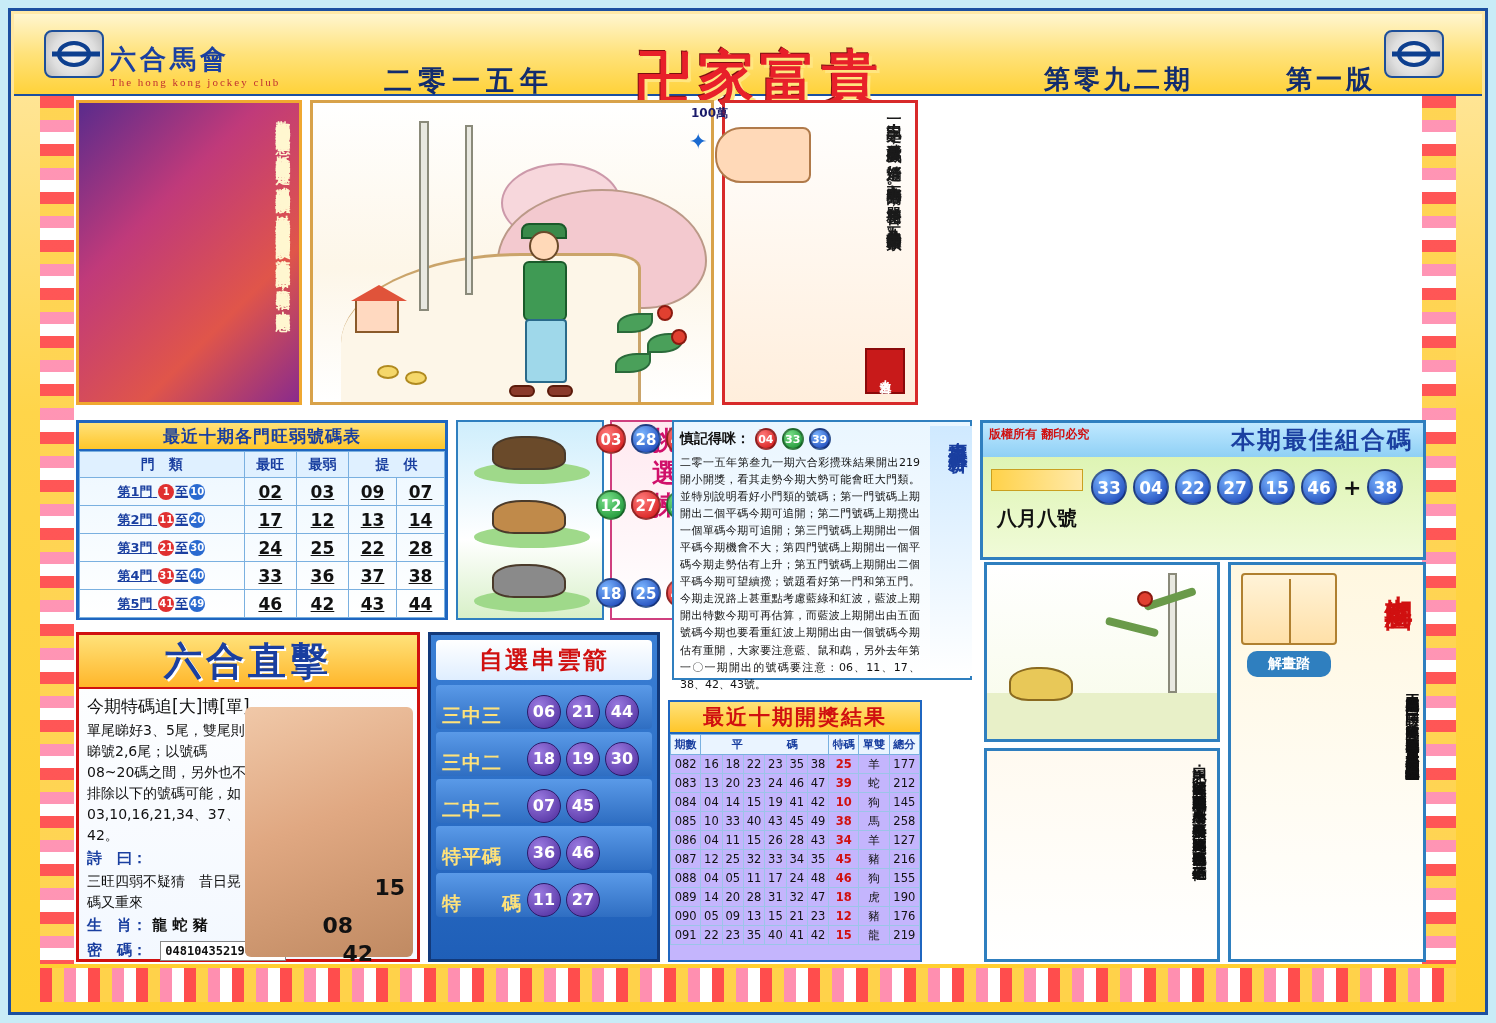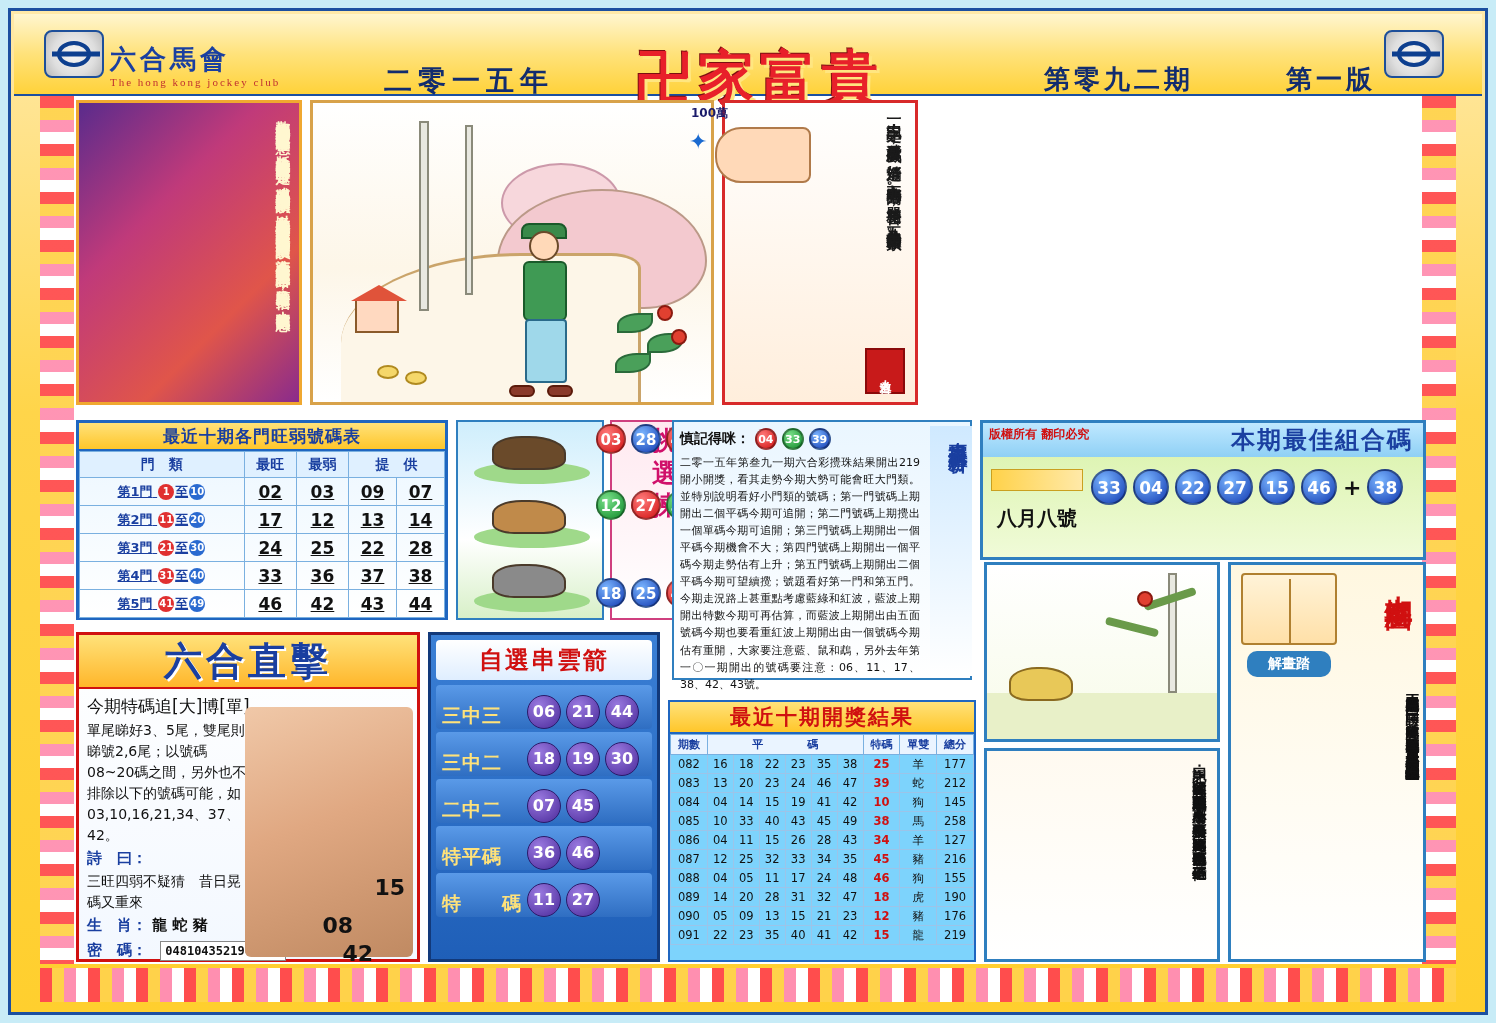--- a/index.html
+++ b/index.html
@@ -388,22 +388,22 @@
   .pp-lbl { width: 80px; font-size:19px; font-weight:bold; color:#ffe27a; letter-spacing:1px;}
   .pp-ball {
     width: 34px; height: 34px; line-height:32px; border-radius:50%;
     text-align:center; font-size:16px; font-weight:bold; color:#fff;
     background: radial-gradient(circle at 35% 30%, #9a7ae0, #4a2a9a);
     border:1px solid #2a1a6a;
   }
 
   
   .res-panel {
-    left: 668px; top: 700px; width: 308px; height: 262px;
-    background: #7dd3fc; border: 2px solid #1f66c0;
+    left: 668px; top: 700px; width: 254px; height: 262px;
+    background: #c4b5fd; border: 2px solid #1f66c0;
   }
   .res-head {
     height: 32px; background: linear-gradient(180deg,#ffe27a,#ffc62a);
     display:flex; align-items:center; justify-content:center;
     font-size:21px; font-weight:bold; color:#d01010; letter-spacing:2px;
     border-bottom:2px solid #1f66c0;
   }
   table.res { width:100%; border-collapse:collapse; font-size:11px; }
   table.res th {
     border:1px solid #7ab0e0; background:#eaf4ff; color:#1a3fa0;

